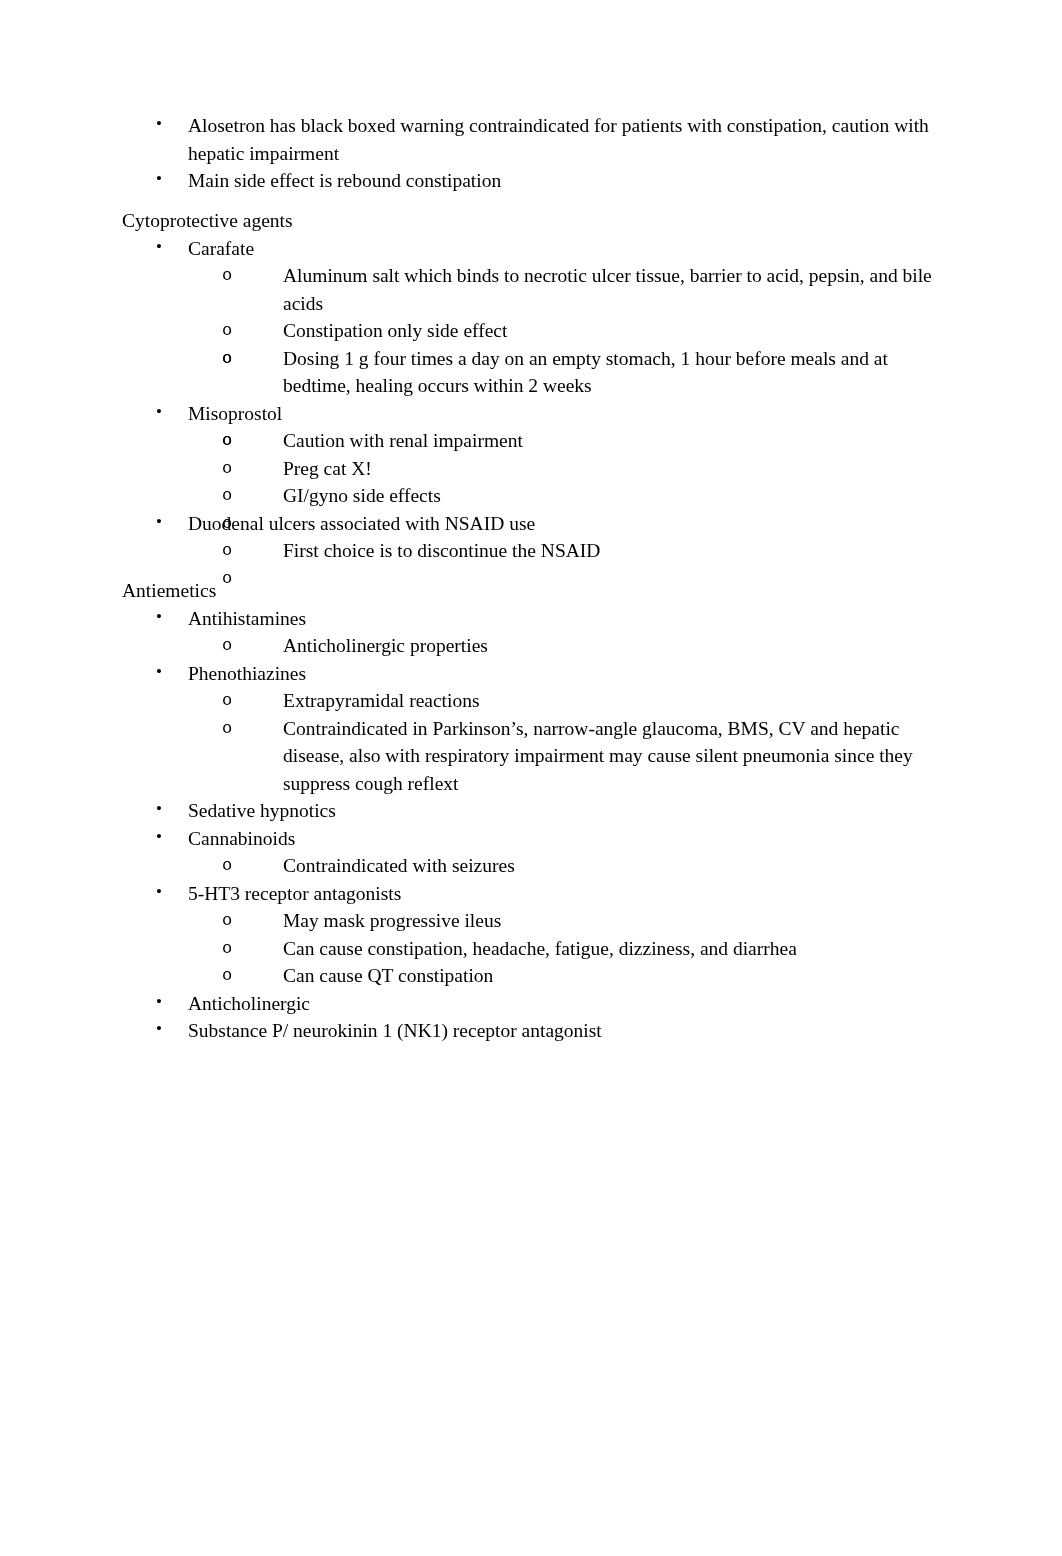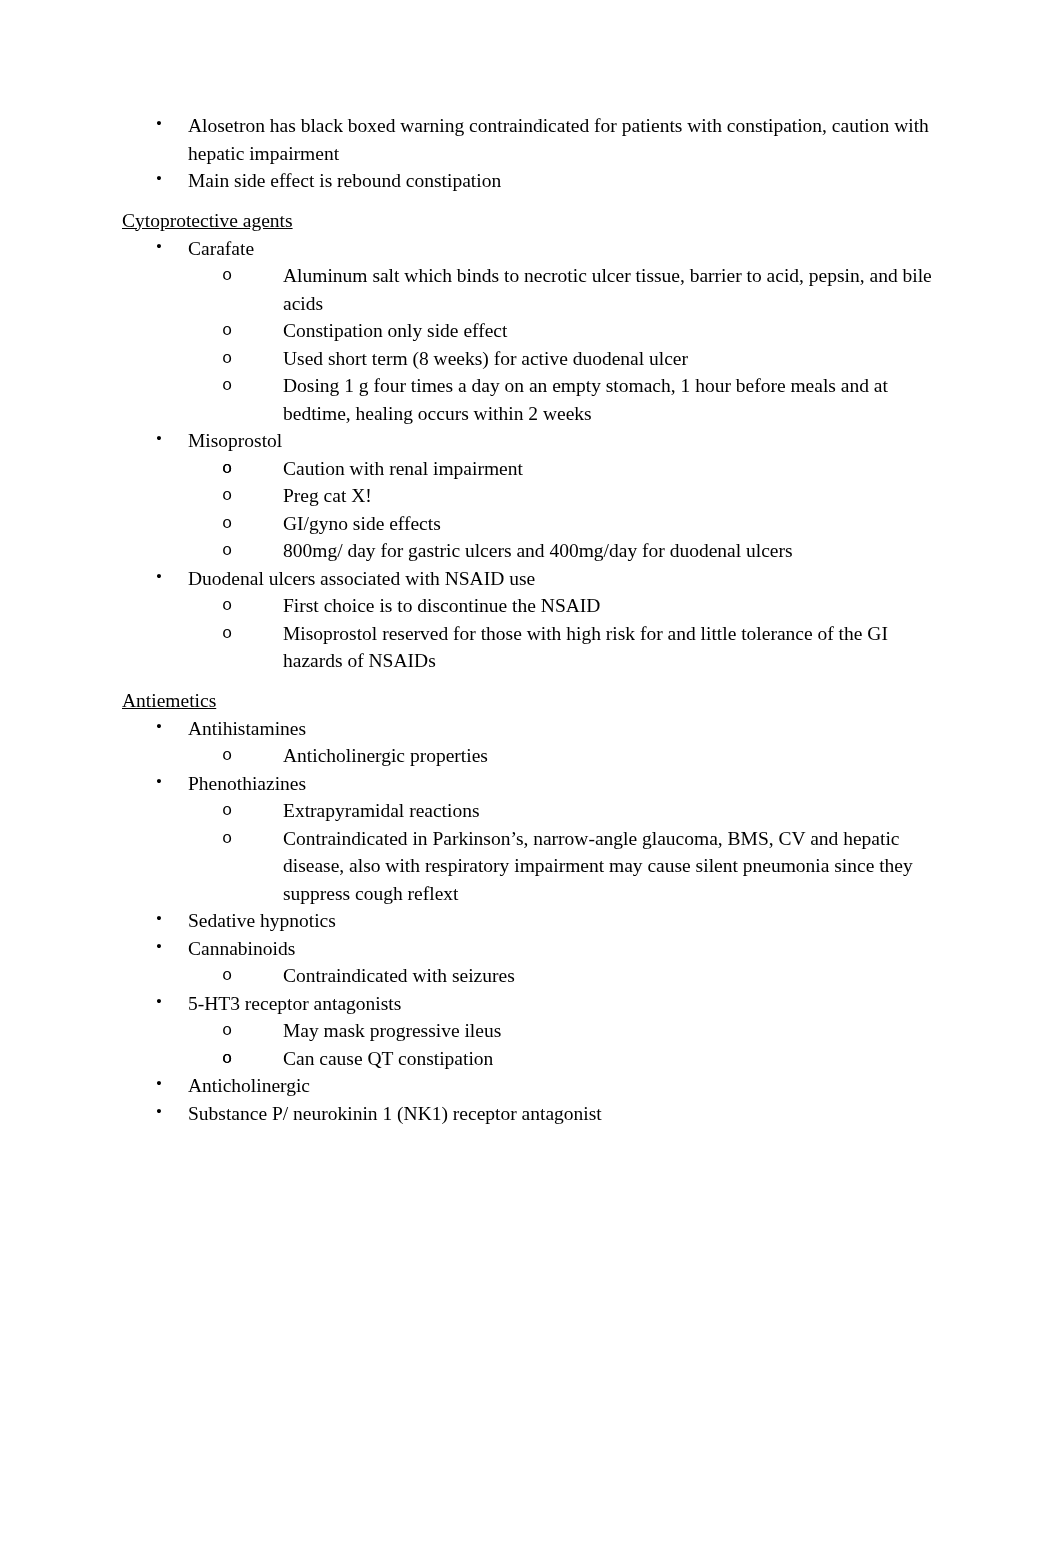--- a/index.html
+++ b/index.html
@@ -34,21 +34,20 @@
   .section-heading {
     font-size: 19.5px;
     line-height: 28px;
     margin: 0;
     padding: 0;
   }
 
   
   .heading-gap {
     margin-top: 12px;
-    text-decoration: underline;
   }
 
   
   ul.level1 {
     list-style: none;
     margin: 0;
     padding: 0;
   }
   ul.level2 {
     list-style: none;
@@ -128,21 +127,20 @@
           <li class="l2">
             <span class="bullet">o</span>
             <span class="txt">Aluminum salt which binds to necrotic ulcer tissue, barrier to acid, pepsin, and bile acids</span>
           </li>
           <li class="l2">
             <span class="bullet">o</span>
             <span class="txt">Constipation only side effect</span>
           </li>
           <li class="l2">
             <span class="bullet">o</span>
-            <span class="txt">Used short term (8 weeks) for active duodenal ulcer</span>
           </li>
           <li class="l2">
             <span class="bullet">o</span>
             <span class="txt">Dosing 1 g four times a day on an empty stomach, 1 hour before meals and at bedtime, healing occurs within 2 weeks</span>
           </li>
         </ul>
       </li>
 
       <li class="l1">
         <span class="bullet">•</span>
@@ -158,36 +156,34 @@
           <li class="l2">
             <span class="bullet">o</span>
             <span class="txt">Preg cat X!</span>
           </li>
           <li class="l2">
             <span class="bullet">o</span>
             <span class="txt">GI/gyno side effects</span>
           </li>
           <li class="l2">
             <span class="bullet">o</span>
-            <span class="txt">800mg/ day for gastric ulcers and 400mg/day for duodenal ulcers</span>
           </li>
         </ul>
       </li>
 
       <li class="l1">
         <span class="bullet">•</span>
         <span class="txt">Duodenal ulcers associated with NSAID use</span>
         <ul class="level2">
           <li class="l2">
             <span class="bullet">o</span>
             <span class="txt">First choice is to discontinue the NSAID</span>
           </li>
           <li class="l2">
             <span class="bullet">o</span>
-            <span class="txt">Misoprostol reserved for those with high risk for and little tolerance of the GI hazards of NSAIDs</span>
           </li>
         </ul>
       </li>
     </ul>
 
     <p class="section-heading heading-gap">Antiemetics</p>
 
     <ul class="level1 list-after-heading">
 
       <li class="l1">
@@ -235,20 +231,21 @@
       <li class="l1">
         <span class="bullet">•</span>
         <span class="txt">5-HT3 receptor antagonists</span>
         <ul class="level2">
           <li class="l2">
             <span class="bullet">o</span>
             <span class="txt">May mask progressive ileus</span>
           </li>
           <li class="l2">
             <span class="bullet">o</span>
+            <span class="txt">Can cause constipation, headache, fatigue, dizziness, and diarrhea</span>
           </li>
           <li class="l2">
             <span class="bullet">o</span>
             <span class="txt">Can cause QT constipation</span>
           </li>
         </ul>
       </li>
 
       <li class="l1">
         <span class="bullet">•</span>

